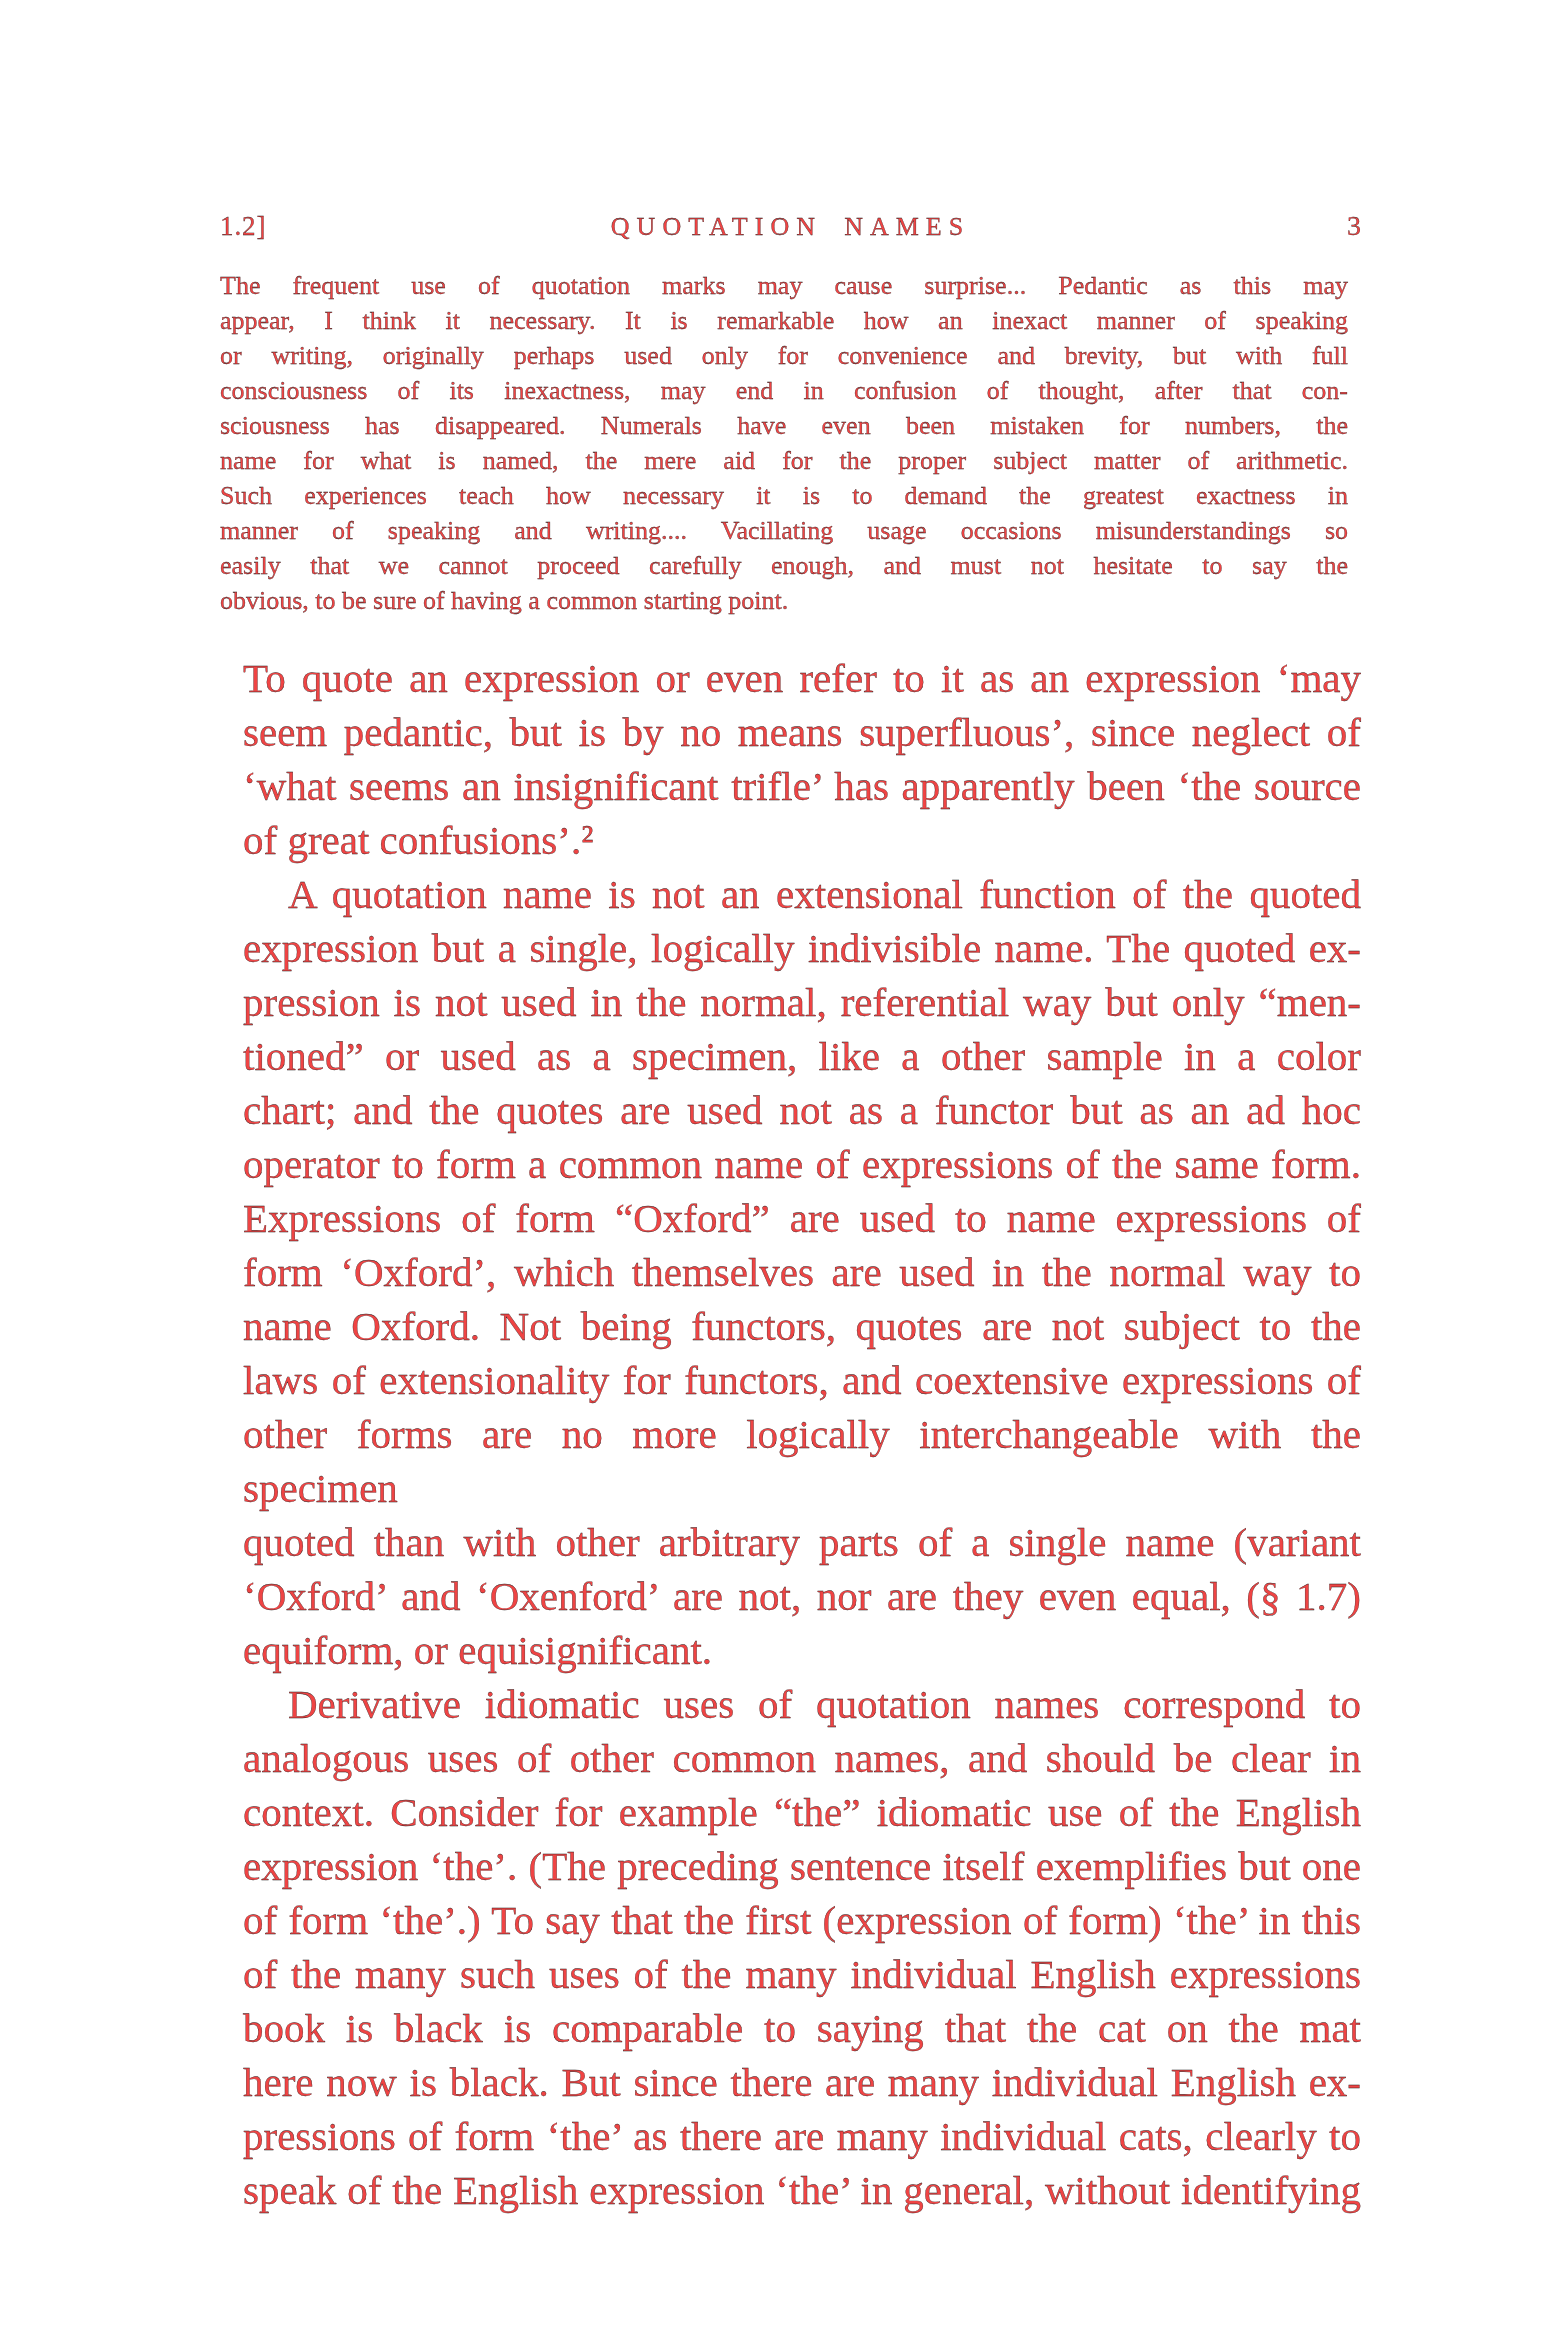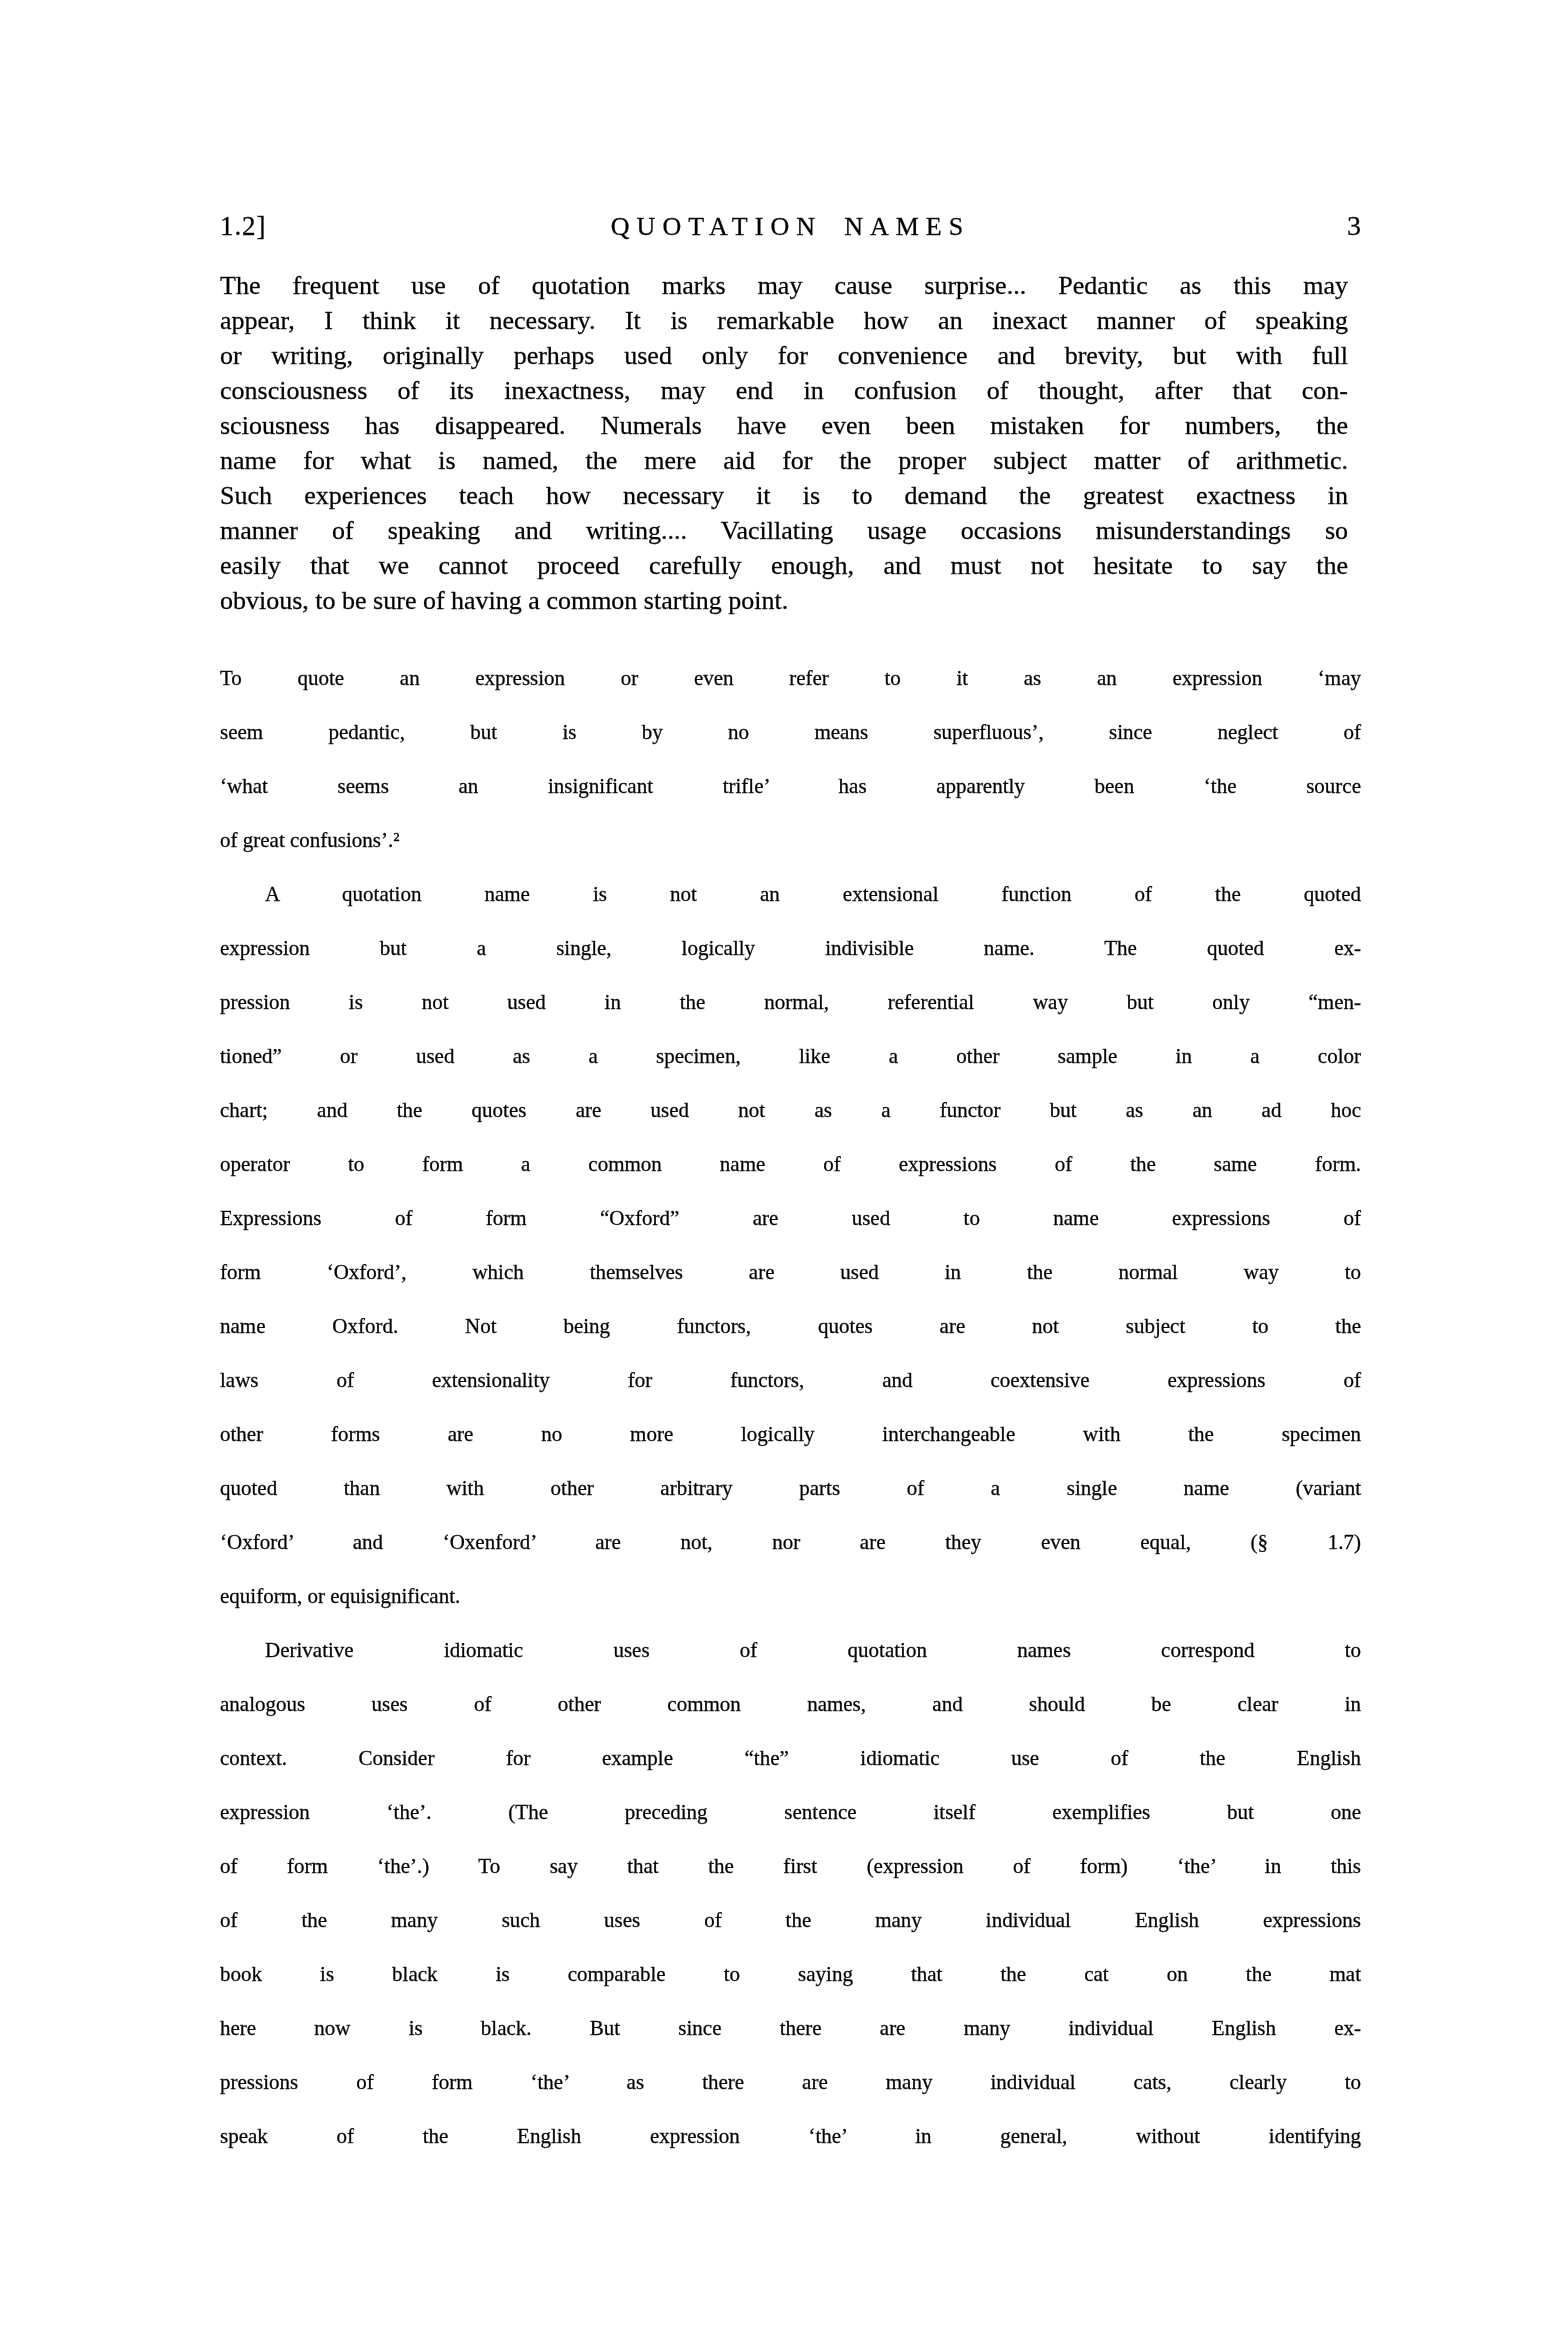--- a/index.html
+++ b/index.html
@@ -5,21 +5,21 @@
   html, body {
     margin: 0;
     padding: 0;
     background: #ffffff;
   }
   .page {
     position: relative;
     width: 1562px;
     height: 2342px;
     background: #ffffff;
-    color: #000000;
+    color: #ef4444;
     font-family: "Liberation Serif", "DejaVu Serif", serif;
     overflow: hidden;
   }
   .content {
     position: absolute;
     left: 220px;
     top: 210px;
     width: 1141px;
     -webkit-text-stroke: 0.3px #1a1a1a;
   }
@@ -48,22 +48,23 @@
   }
   
   .quote {
     width: 1128px;
     font-size: 26px;
     line-height: 35px;
     margin-bottom: 33px;
   }
   
   .para {
-    font-size: 21px;
+    font-size: 41px;
     line-height: 54px;
+    margin-left: 23px;
   }
   .line {
     text-align: justify;
     text-align-last: justify;
   }
   .line.last {
     text-align-last: left;
   }
   .para.continues .line.last {
     text-align-last: justify;

